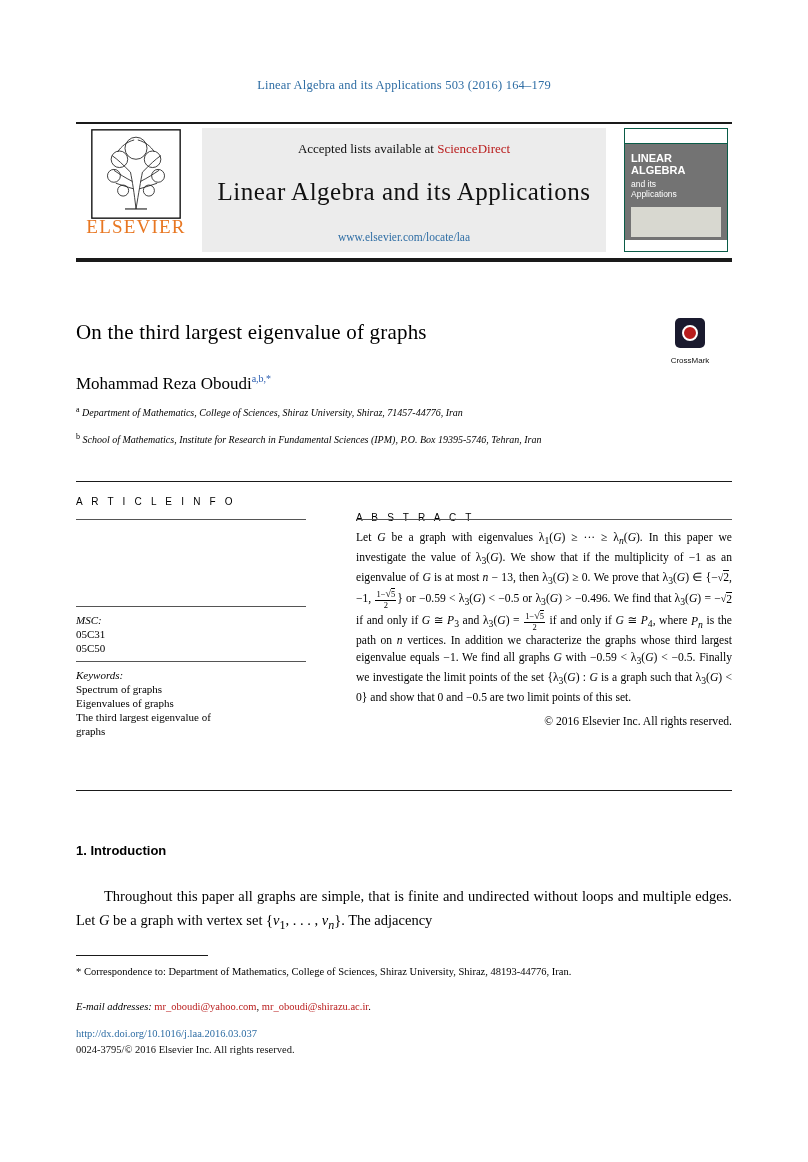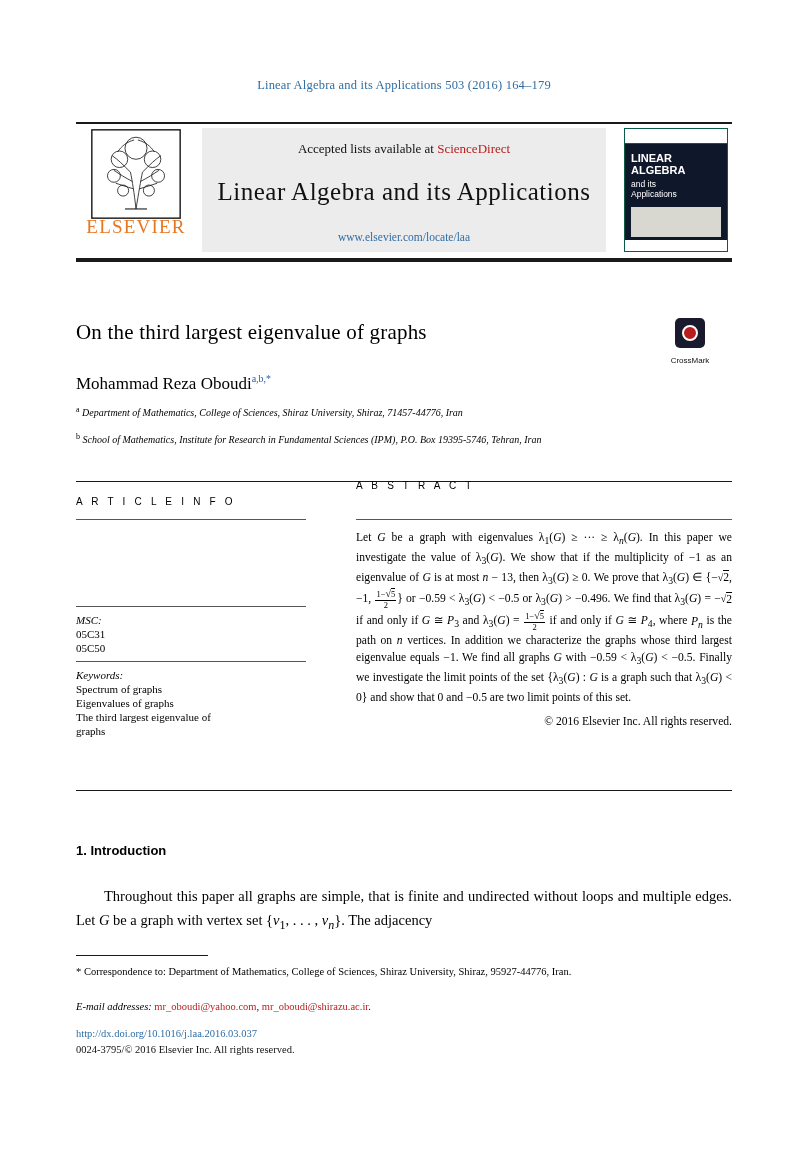--- a/index.html
+++ b/index.html
@@ -108,21 +108,21 @@
     font-size: 11.5px;
     margin-top: 25px;
     color: #2e6da4;
   }
   .cover-thumb {
     position: absolute;
     left: 548px;
     top: 4px;
     width: 104px;
     height: 124px;
-    background: #0f172a;
+    background: #737373;
     border: 1px solid #0a5c48;
     box-sizing: border-box;
     overflow: hidden;
   }
   .cover-thumb .cov-top {
     height: 14px;
     background: #ffffff;
     border-bottom: 1px solid #0a5c48;
   }
   .cover-thumb .cov-title {
@@ -417,21 +417,21 @@
   </div>
 
   <div class="crossmark">
     <div class="crossmark-badge"></div>
     <div class="crossmark-label">CrossMark</div>
   </div>
 
   <div class="rule" style="left:76px; top:481px; width:656px; height:1px;"></div>
 
   <div class="sec-head" style="left:76px; top:496px;">A R T I C L E   I N F O</div>
-  <div class="sec-head" style="left:356px; top:480px;text-align:center;">A B S T R A C T</div>
+  <div class="sec-head" style="left:356px; top:512px;text-align:center;">A B S T R A C T</div>
 
   <div class="rule rule-thin" style="left:76px; top:519px; width:230px;"></div>
   <div class="rule rule-thin" style="left:356px; top:519px; width:376px;"></div>
 
 
   <div class="rule rule-thin" style="left:76px; top:606px; width:230px;"></div>
 
   <div class="info-col" style="top:613px;">
     <div class="it">MSC:</div>
     <div>05C31</div>
@@ -472,21 +472,21 @@
     <span>1.</span>
     <span>Introduction</span>
   </div>
 
   <div class="body-par">
     Throughout this paper all graphs are simple, that is finite and undirected without
     loops and multiple edges. Let <i>G</i> be a graph with vertex set {<i>v</i><sub>1</sub>, . . . , <i>v<sub>n</sub></i>}. The adjacency
   </div>
 
   <div class="foot-rule"></div>
-  <div class="foot-corr">* Correspondence to: Department of Mathematics, College of Sciences, Shiraz University, Shiraz, 95927-44776, Iran.</div>
+  <div class="foot-corr">* Correspondence to: Department of Mathematics, College of Sciences, Shiraz University, Shiraz, 48193-44776, Iran.</div>
   <div class="foot-email">
     <span class="lbl">E-mail addresses:</span>
     <span class="link">mr_oboudi@yahoo.com</span><span>,</span>
     <span class="link">mr_oboudi@shirazu.ac.ir</span><span>.</span>
   </div>
   <div class="doi-line link">http://dx.doi.org/10.1016/j.laa.2016.03.037</div>
   <div class="issn-line">0024-3795/© 2016 Elsevier Inc. All rights reserved.</div>
 
 </div>
 

